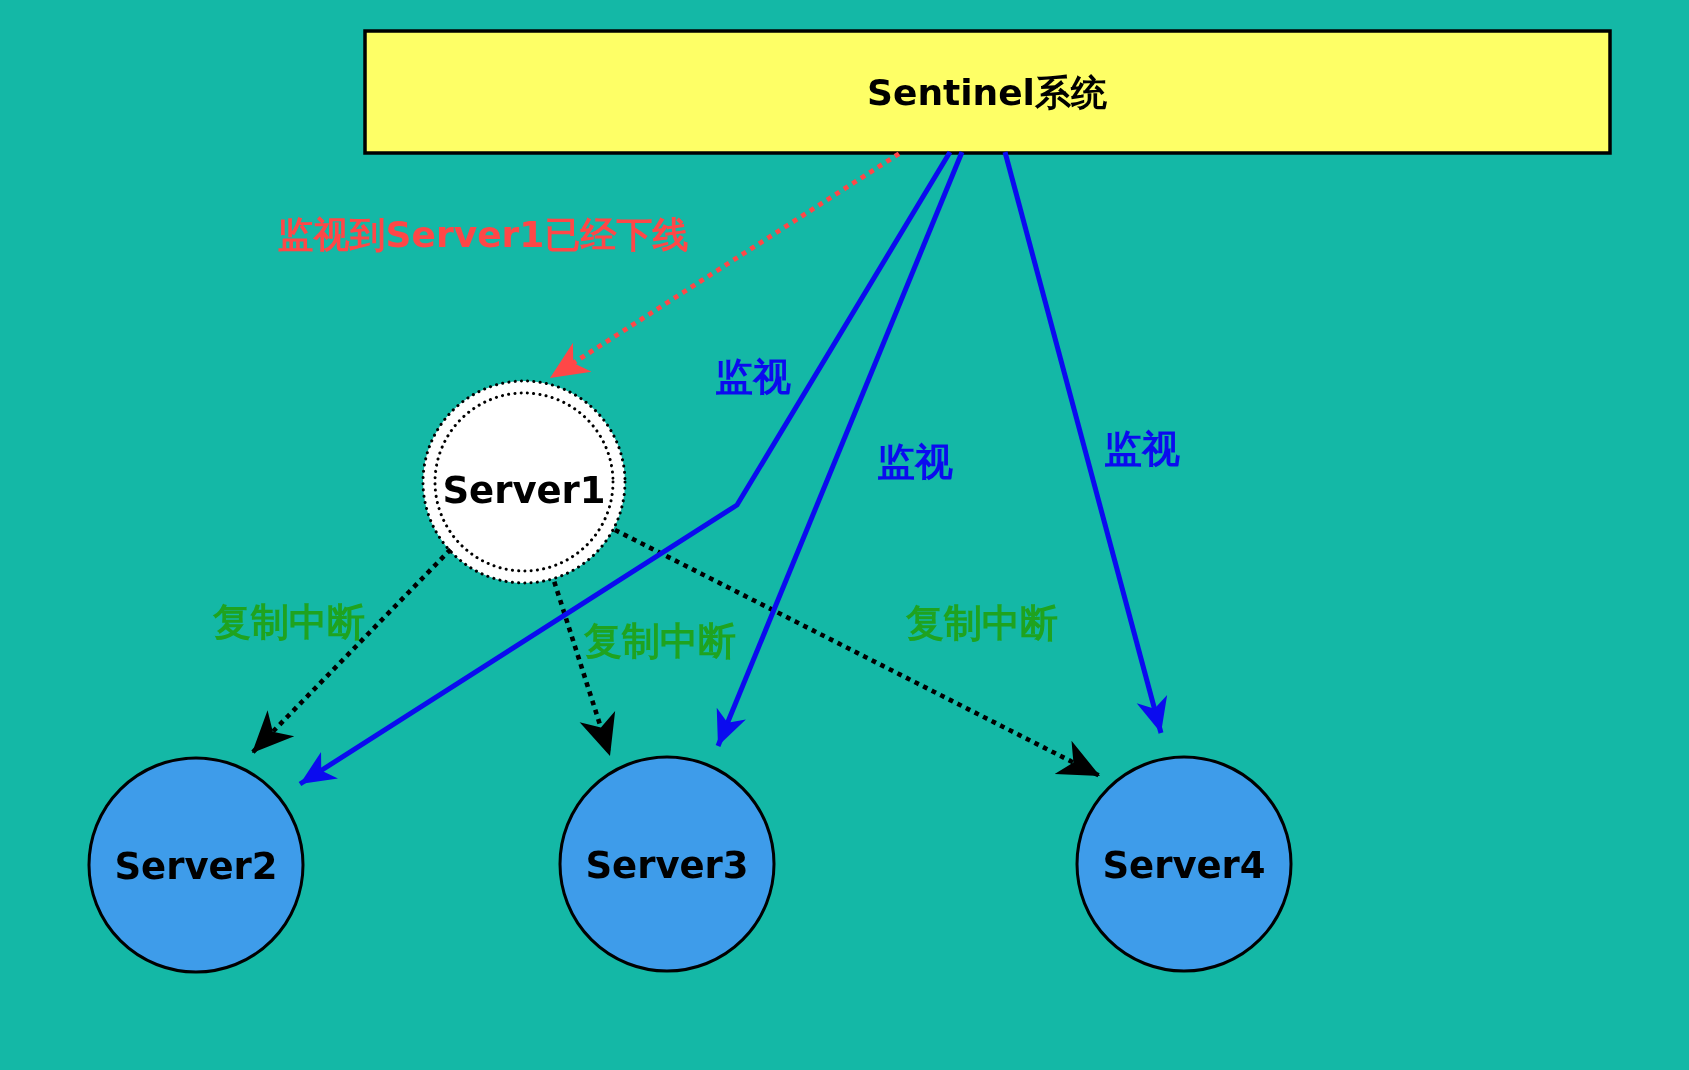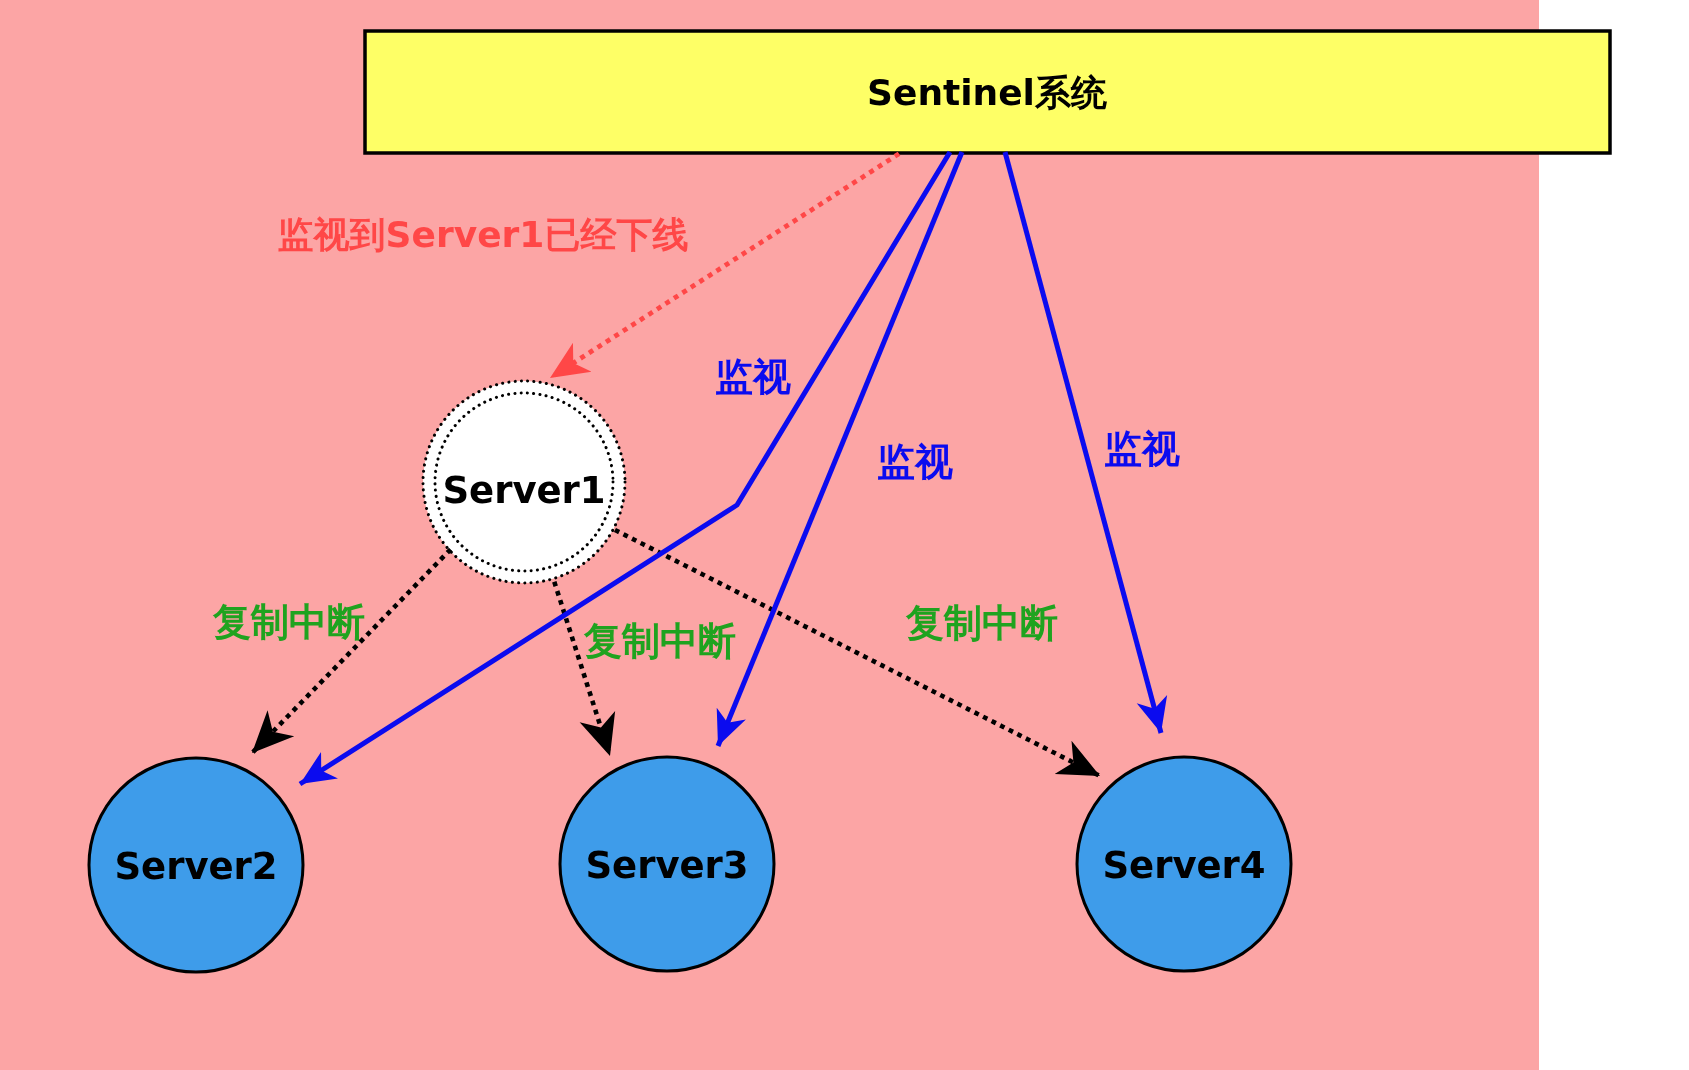--- a/index.html
+++ b/index.html
@@ -2,23 +2,23 @@
 <html><head>
 <meta charset="utf-8">
 <style>
   html, body {
     margin: 0;
     padding: 0;
     background: #ffffff;
   }
   #canvas {
     position: relative;
-    width: 1539px;
+    width: 1689px;
     height: 1070px;
-    background: #fca5a5;
+    background: #14b8a6;
     font-family: "DejaVu Sans", "Liberation Sans", sans-serif;
   }
   svg text {
     font-family: "DejaVu Sans", "Liberation Sans", sans-serif;
     font-weight: bold;
   }
   .node-label   { font-size: 37px; }
   .title-label  { font-size: 36px; }
   .edge-label   { font-size: 38px; }
   .edge-label-sm{ font-size: 36px; }

